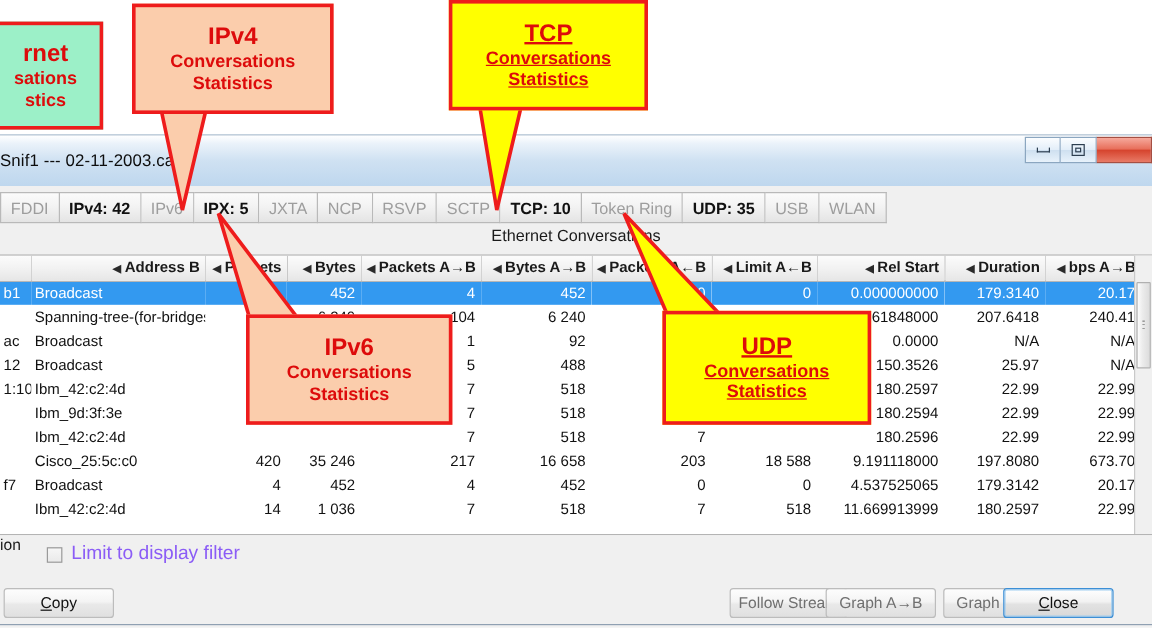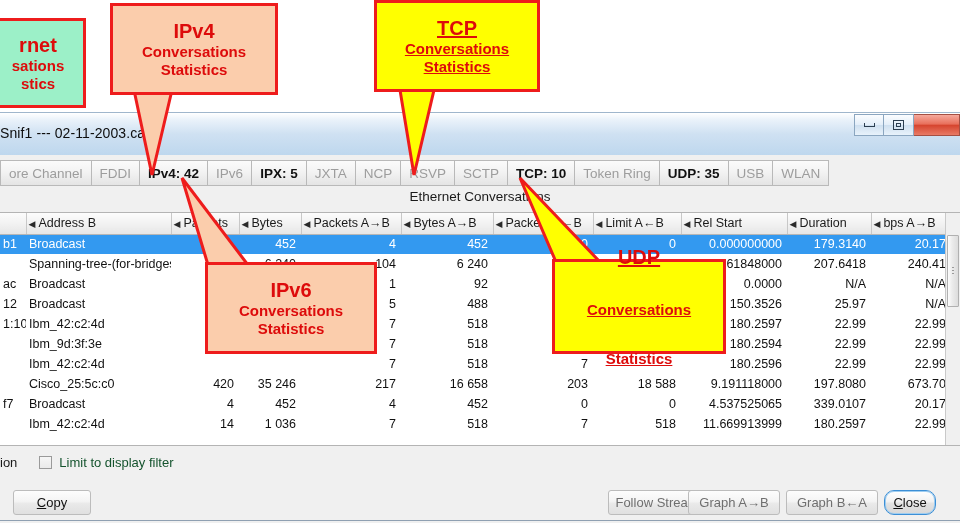--- a/index.html
+++ b/index.html
@@ -94,22 +94,22 @@
     position: absolute; left: 0; top: 99px; width: 960px; height: 234px;
     background: #ffffff; border: 1px solid #b4b4b4; border-left: none; border-right: none;
     display: flex;
   }
   .table-main { flex: 1 1 auto; overflow: hidden; position: relative; }
   table.conv { width: 100%; border-collapse: collapse; table-layout: fixed; }
   table.conv th {
     height: 21px;
     background: linear-gradient(180deg,#fcfcfc 0%,#f2f2f2 50%,#e6e6e6 100%);
     border-right: 1px solid #c8c8c8; border-bottom: 1px solid #b6b6b6;
-    font-size: 12.5px; font-weight: normal; color: #1a1a1a;
-    text-align: left; padding: 0 4px 0 2px;
+    font-size: 12.5px; font-weight: bold; color: #1a1a1a;
+    text-align: right; padding: 0 4px 0 2px;
     position: relative; white-space: nowrap; overflow: hidden;
   }
   table.conv th .arr { color: #2a2a2a; font-size: 9px; margin-right: 3px; }
   table.conv td {
     height: 20px; font-size: 12.5px; color: #111111;
     padding: 0 5px 0 3px; white-space: nowrap; overflow: hidden;
   }
   table.conv td.num { text-align: right; }
   table.conv td.txt { text-align: left; }
   tr.sel td { background: #3399f0; color: #ffffff; }
@@ -126,29 +126,29 @@
   }
   .vthumb::after {
     content:""; position:absolute; left:4px; right:4px; top:50%;
     margin-top:-4px; height:8px;
     background:repeating-linear-gradient(180deg,#9a9a9a 0 1px,transparent 1px 3px);
   }
 
   
   .footer-top {
     position: absolute; left: 0; top: 333px; width: 960px; height: 32px;
-    background: #f0f0f0; display: flex; align-items: center;
+    background: #f0f0f0; display: flex; 
   }
   .footer-label { font-size: 13px; color: #1a1a1a; margin-left: 0; }
   .chk-wrap { display: flex; align-items: center; margin-left: 22px; gap: 7px; }
   .chk {
     width: 13px; height: 13px; border: 1px solid #9a9a9a;
     background: linear-gradient(180deg,#f6f6f6,#eaeaea);
   }
-  .chk-label { font-size: 13px; color: #14532d; }
+  .chk-label { font-size: 16px; color: #8b5cf6; }
 
   .footer-btns {
     position: absolute; left: 0; top: 365px; width: 960px; height: 46px;
     background: #f0f0f0;
   }
   .btn {
     position: absolute; top: 12px; height: 25px;
     border: 1px solid #bcbcbc; border-radius: 3px;
     background: linear-gradient(180deg,#fdfdfd 0%,#f4f4f4 45%,#e9e9e9 55%,#e0e0e0 100%);
     font-size: 13px; color: #6f6f6f;
@@ -223,23 +223,20 @@
         <div class="win-btn">
           <span class="glyph-max"></span>
         </div>
         <div class="win-btn close">
           <span></span>
         </div>
       </div>
     </div>
 
     <div class="tabstrip" id="tabstrip">
-        <div class="tab">
-          <span>ore Channel</span>
-        </div>
         <div class="tab">
           <span>FDDI</span>
         </div>
         <div class="tab active">
           <span>IPv4: 42</span>
         </div>
         <div class="tab">
           <span>IPv6</span>
         </div>
         <div class="tab active">
@@ -416,21 +413,21 @@
               <tr class="">
                 <td class="txt">f7</td>
                 <td class="txt">Broadcast</td>
                 <td class="num">4</td>
                 <td class="num">452</td>
                 <td class="num">4</td>
                 <td class="num">452</td>
                 <td class="num">0</td>
                 <td class="num">0</td>
                 <td class="num">4.537525065</td>
-                <td class="num">339.0107</td>
+                <td class="num">179.3142</td>
                 <td class="num">20.17</td>
               </tr>
               <tr class="">
                 <td class="txt"></td>
                 <td class="txt">Ibm_42:c2:4d</td>
                 <td class="num">14</td>
                 <td class="num">1 036</td>
                 <td class="num">7</td>
                 <td class="num">518</td>
                 <td class="num">7</td>
@@ -449,33 +446,33 @@
 
     <div class="footer-top">
       <span class="footer-label">ion</span>
       <span class="chk-wrap">
         <span class="chk"></span>
         <span class="chk-label">Limit to display filter</span>
       </span>
     </div>
 
     <div class="footer-btns">
-      <div class="btn enabled" style="left:13px; width:78px;">
+      <div class="btn enabled" style="left:3px; width:92px;">
         <span><u>C</u><span>opy</span></span>
       </div>
       <div class="btn" style="left:584px; width:98px;margin-left:24px;">
         <span>Follow Stream</span>
       </div>
       <div class="btn" style="left:688px; width:92px;">
         <span>Graph A→B</span>
       </div>
       <div class="btn" style="left:786px; width:92px;">
         <span>Graph B←A</span>
       </div>
-      <div class="btn default" style="left:884px; width:52px;border-radius:10px;">
+      <div class="btn default" style="left:836px; width:92px;">
         <span><u>C</u><span>lose</span></span>
       </div>
       <div class="bottom-rule"></div>
     </div>
   </div>
 
   <svg class="ann" viewBox="0 0 960 523">
 
     <polygon points="134,90 172,90 152,175" fill="#fbcdac" stroke="#ee1c1c" stroke-width="3"></polygon>
 
@@ -504,19 +501,19 @@
     <polygon points="208,265 248,265 182,178" fill="#fbcdac" stroke="#ee1c1c" stroke-width="3"></polygon>
     <polygon points="556,262 600,262 520,178" fill="#ffff00" stroke="#ee1c1c" stroke-width="3"></polygon>
   </svg>
 
   <div class="callout c-peach" style="left:205px; top:262px; width:172px; height:92px; z-index:46;">
     <span class="l1">IPv6</span>
     <span class="l2">Conversations</span>
     <span class="l3">Statistics</span>
   </div>
 
-  <div class="callout c-yellow" style="left:552px; top:259px; width:174px; height:95px; z-index:46;gap:32px;">
+  <div class="callout c-yellow" style="left:552px; top:259px; width:174px; height:95px; z-index:46;">
     <span class="l1">UDP</span>
     <span class="l2">Conversations</span>
     <span class="l3">Statistics</span>
   </div>
 
 </div>
 
 </body></html>

